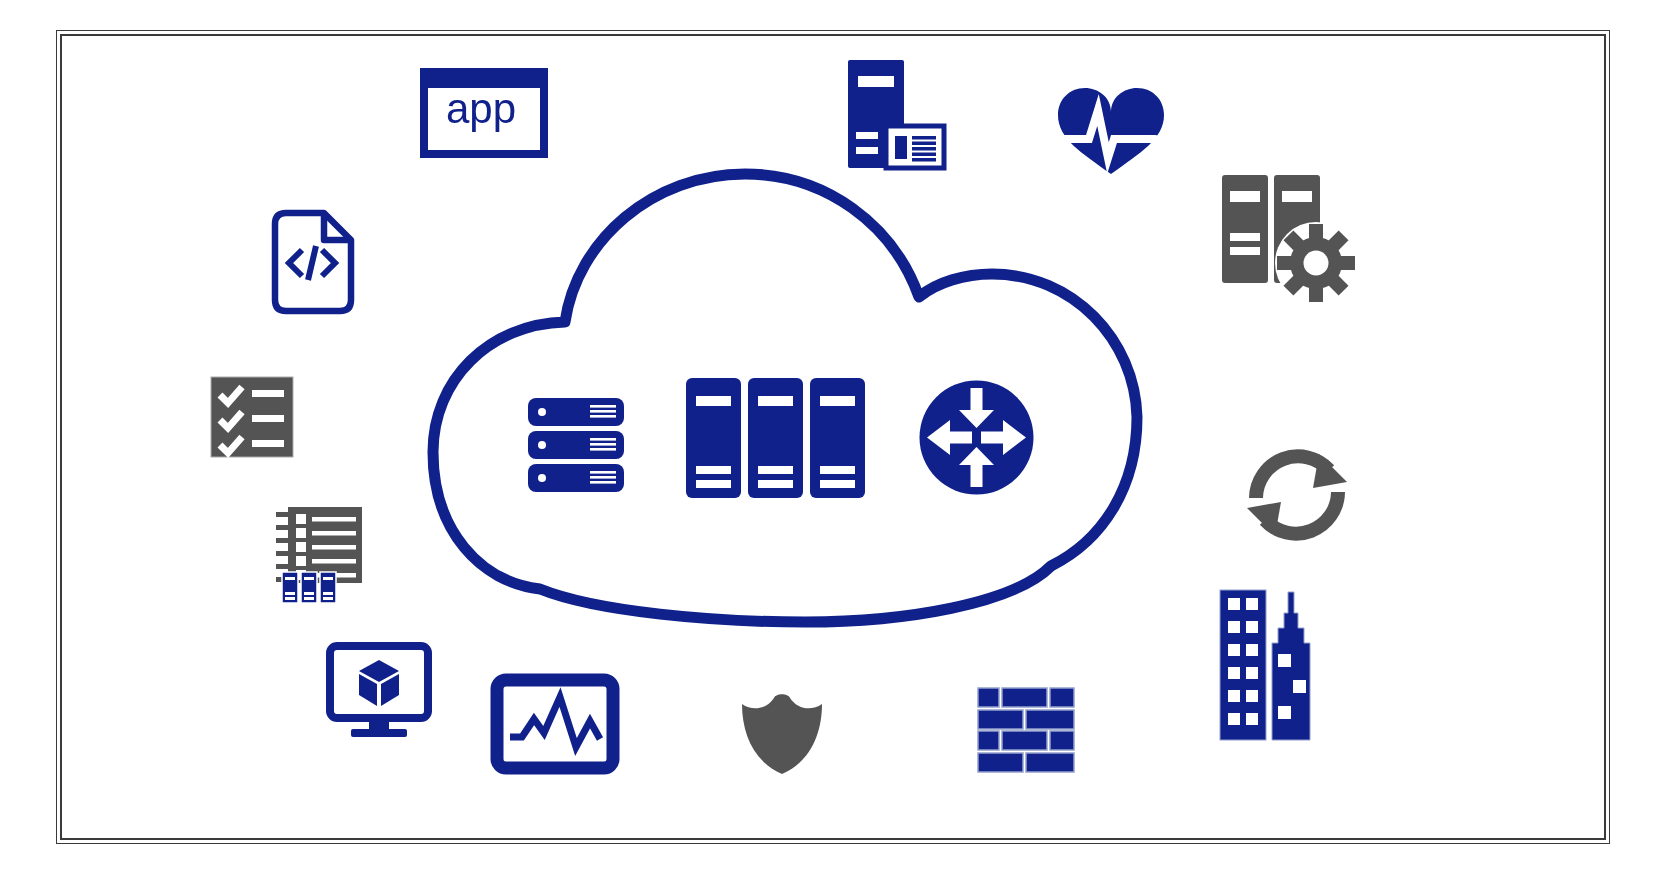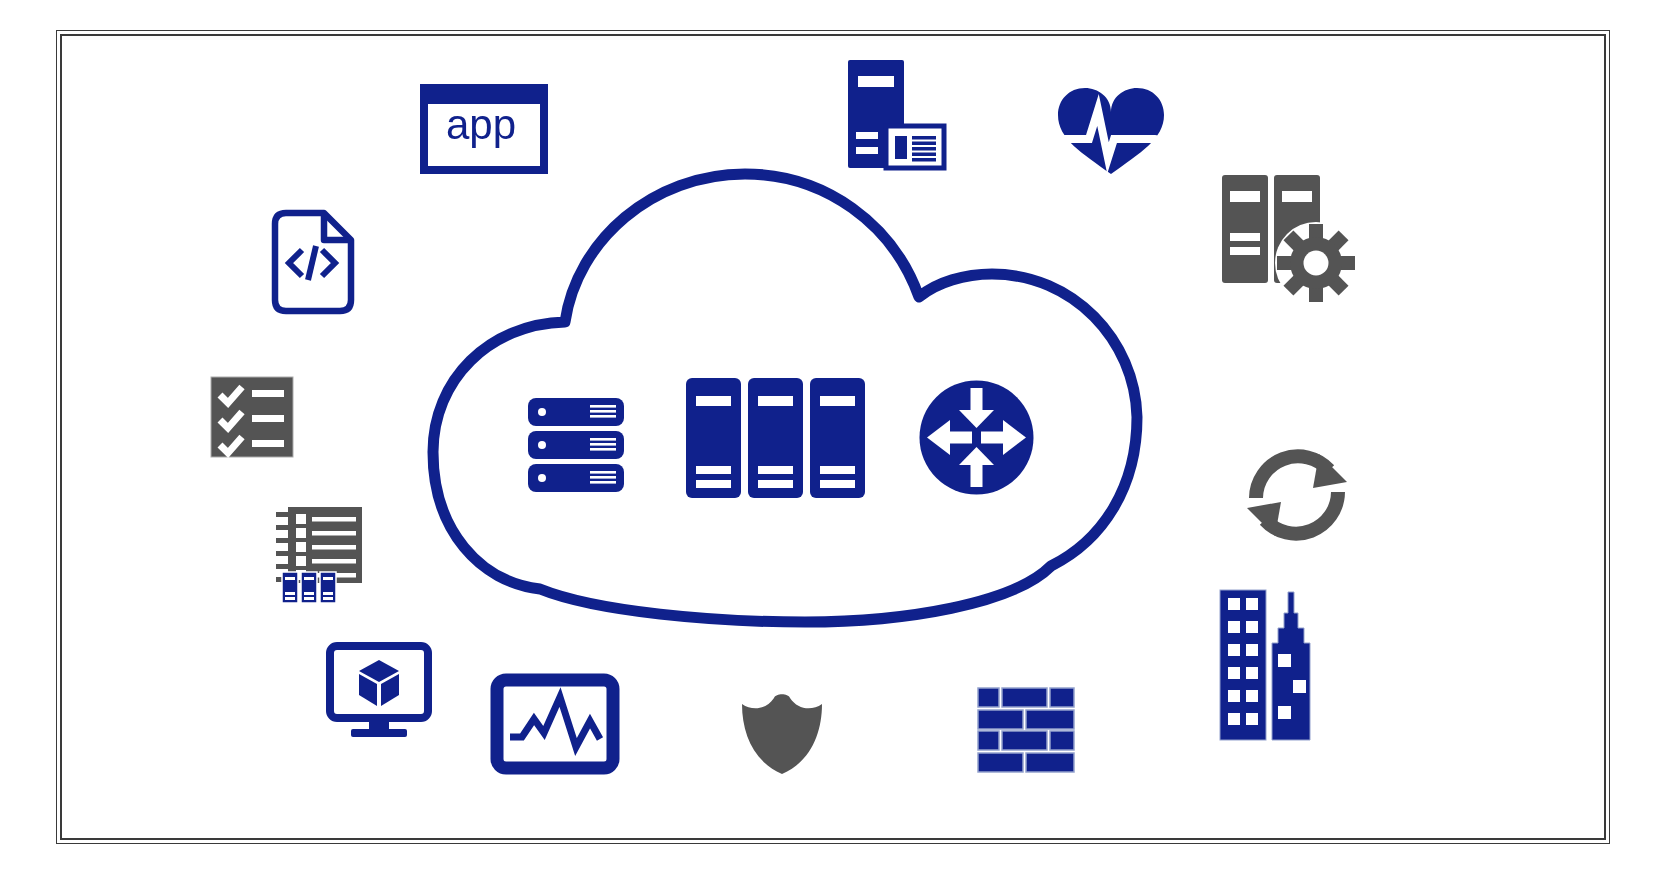--- a/index.html
+++ b/index.html
@@ -29,21 +29,21 @@
   </div>
 
   <div class="icon" style="left:425px;top:152px;" title="cloud-outline">
     <svg width="720" height="478" viewBox="0 0 720 478">
       <path class="sb" stroke-width="11" stroke-linejoin="round" fill="#ffffff" d="M115,437 C55,430 8,378 8,300 C8,228 64,172 140,170 C152,88 228,22 320,22
            C400,22 468,72 494,145 C512,130 540,122 567,122 C648,122 710,188 712,265
            C712,335 678,388 626,414 C588,452 480,470 380,470 C290,470 172,460 115,437 Z"></path>
     </svg>
   </div>
 
-  <div class="icon" style="left:420px;top:84px;" title="app-window">
+  <div class="icon" style="left:420px;top:68px;" title="app-window">
     <svg width="128" height="90" viewBox="0 0 128 90">
       <rect class="b" x="0" y="0" width="128" height="90"></rect>
       <rect class="w" x="8" y="20" width="112" height="62"></rect>
       <text class="applabel" x="61" y="55" text-anchor="middle">app</text>
     </svg>
   </div>
 
   <div class="icon" style="left:846px;top:58px;" title="server-tower-with-card">
     <svg width="100" height="112" viewBox="0 0 100 112">
       <rect class="b" x="2" y="2" width="56" height="108" rx="2"></rect>

